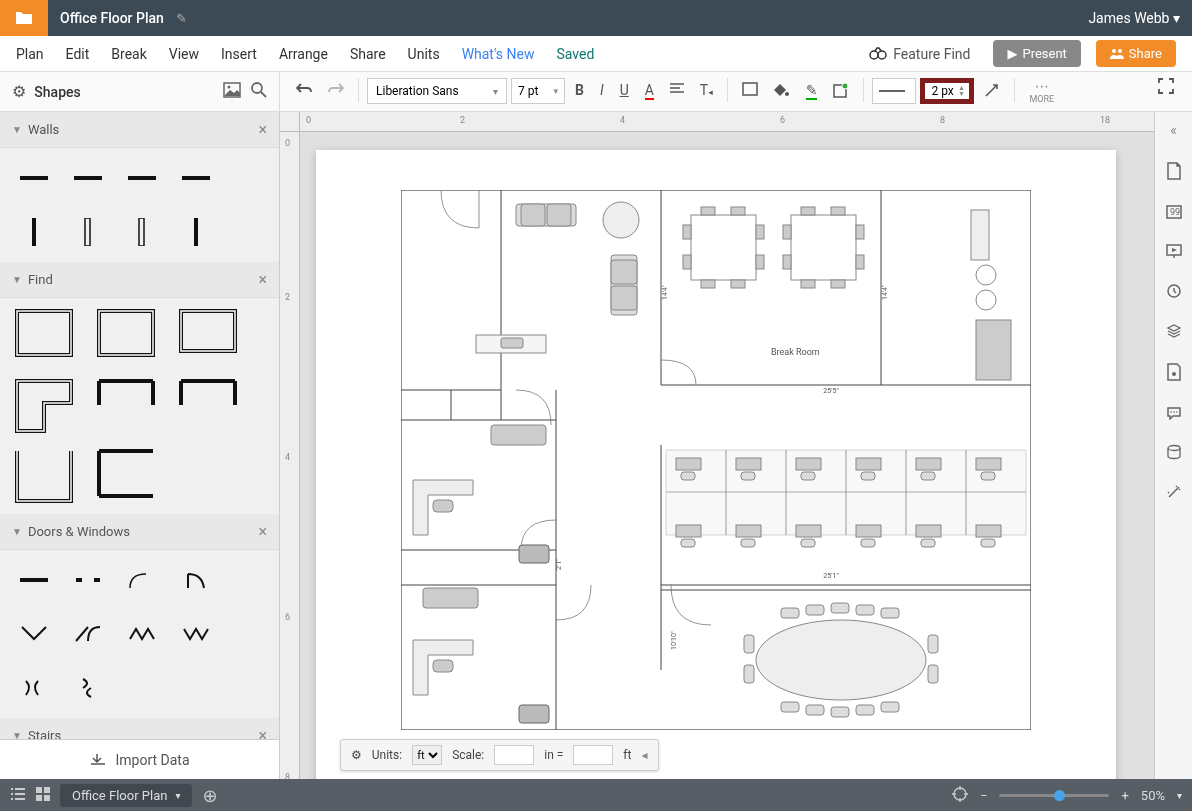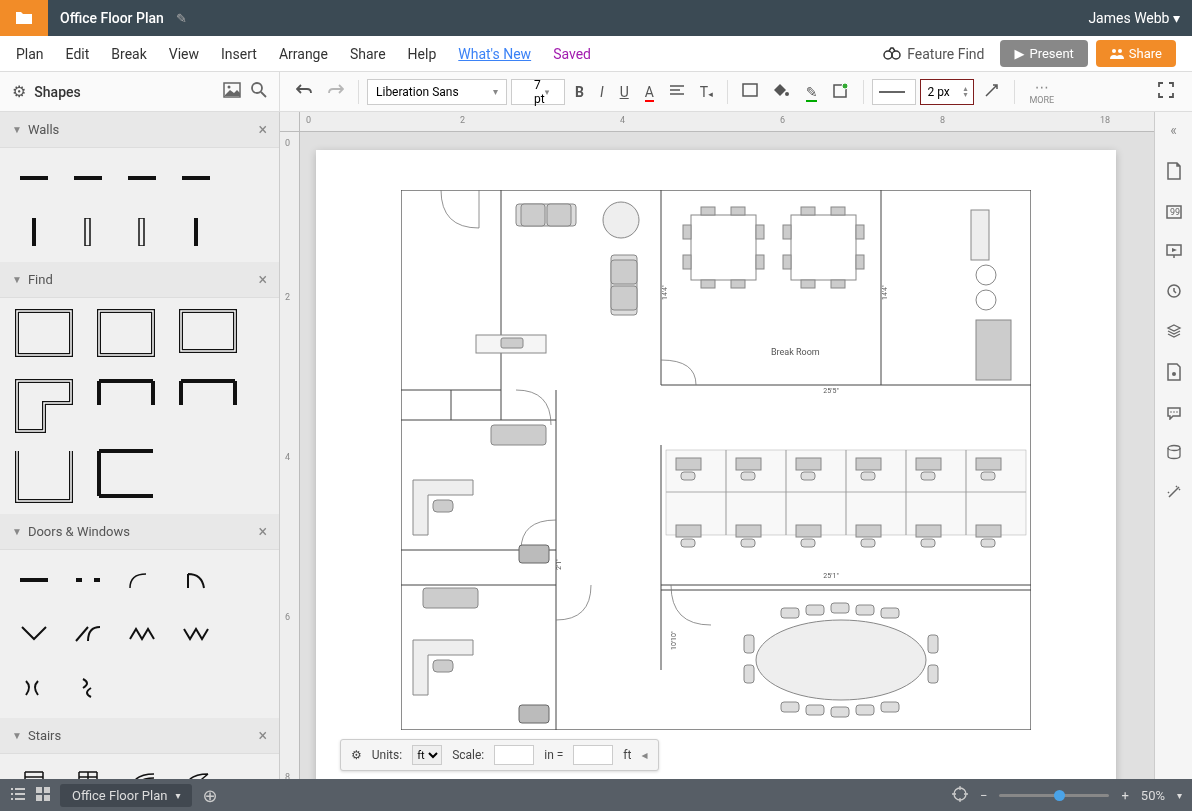--- a/index.html
+++ b/index.html
@@ -4,39 +4,39 @@
 <style>
 *{margin:0;padding:0;box-sizing:border-box;font-family:-apple-system,BlinkMacSystemFont,"Segoe UI",Roboto,sans-serif}
 body{width:1192px;height:811px;overflow:hidden;background:#fff;display:flex;flex-direction:column}
 .titlebar{height:36px;background:#3b4a54;display:flex;align-items:center;color:#fff;font-size:14px}
 .titlebar .folder{width:48px;height:36px;background:#f28c28;display:flex;align-items:center;justify-content:center}
 .titlebar .docname{padding:0 12px;font-weight:500}
 .titlebar .pencil{color:#aaa;font-size:13px}
 .titlebar .user{margin-left:auto;padding:0 12px}
 .menubar{height:36px;border-bottom:1px solid #ddd;display:flex;align-items:center;padding:0 16px;font-size:14px;color:#333}
 .menubar .mi{margin-right:22px;cursor:pointer}
-.menubar .whatsnew{color:#3b82f6;text-decoration:underline}
-.menubar .saved{color:#a21caf}
-.menubar .right{margin-left:auto;display:flex;align-items:center;gap:8px}
+.menubar .whatsnew{color:#3b82f6;}
+.menubar .saved{color:#0f766e}
+.menubar .right{margin-left:auto;display:flex;align-items:center;gap:15px}
 .menubar .ff{display:flex;align-items:center;gap:6px;color:#555;margin-right:8px}
 .btn-present{background:#888;color:#fff;border:none;padding:6px 14px;border-radius:4px;font-size:13px;display:flex;align-items:center;gap:5px;cursor:pointer}
 .btn-share{background:#f28c28;color:#fff;border:none;padding:6px 14px;border-radius:4px;font-size:13px;display:flex;align-items:center;gap:5px;cursor:pointer}
 .toolbar{height:40px;border-bottom:1px solid #ddd;display:flex;align-items:center;background:#fafafa;position:relative}
 .tb-left{width:280px;display:flex;align-items:center;padding:0 12px;border-right:1px solid #ddd;height:100%}
 .tb-left .gear{font-size:16px;color:#555;margin-right:8px}
 .tb-left .lbl{font-size:14px;color:#333;font-weight:500}
 .tb-left .imgico{margin-left:auto;margin-right:10px;color:#666}
 .tb-left .srch{color:#666}
-.tb-rest{flex:1;display:flex;align-items:center;padding:0 10px;gap:4px}
+.tb-rest{flex:1;display:flex;align-items:flex-start;padding:0 10px;gap:4px}
 .tb-sep{width:1px;height:24px;background:#ddd;margin:0 4px}
 .tb-btn{padding:4px 6px;color:#555;font-size:14px;cursor:pointer;border-radius:3px}
 .font-sel{border:1px solid #ccc;height:26px;padding:0 8px;font-size:12px;width:140px;background:#fff;display:flex;align-items:center;justify-content:space-between}
-.sz-sel{border:1px solid #ccc;height:26px;padding:0 22px;font-size:12px;width:54px;background:#fff;display:flex;align-items:center;justify-content:space-between}
+.sz-sel{border:1px solid #ccc;height:26px;padding:0 6px;font-size:12px;width:54px;background:#fff;display:flex;align-items:center;justify-content:space-between}
 .line-sel{border:1px solid #ccc;height:26px;width:44px;background:#fff;display:flex;align-items:center;justify-content:center}
-.px-sel{border:1px solid #7f1d1d;height:26px;padding:0 6px;font-size:12px;width:54px;background:#fff;display:flex;align-items:center;justify-content:space-between}
+.px-sel{border:5px solid #7f1d1d;height:26px;padding:0 6px;font-size:12px;width:54px;background:#fff;display:flex;align-items:center;justify-content:space-between}
 .more{display:flex;flex-direction:column;align-items:center;font-size:9px;color:#888;margin-left:6px}
 .fullsc{margin-left:auto;margin-right:8px;color:#666}
 .main{flex:1;display:flex;overflow:hidden}
 .sidebar{width:280px;background:#f0f0f0;border-right:1px solid #ccc;overflow-y:auto;position:relative}
 .cat{padding:8px 12px;border-bottom:1px solid #ddd;background:#e8e8e8;display:flex;align-items:center;font-size:13px;color:#555}
 .cat .car{font-size:10px;margin-right:6px;color:#888}
 .cat .cx{margin-left:auto;color:#888;font-size:16px}
 .shapes-grid{padding:10px 14px;display:flex;flex-wrap:wrap;gap:14px}
 .shape-item{width:40px;height:40px;display:flex;align-items:center;justify-content:center}
 .room-grid{padding:10px 14px;display:flex;flex-wrap:wrap;gap:14px}
@@ -80,21 +80,21 @@
 </div>
 
 <div class="menubar">
   <span class="mi">Plan</span>
   <span class="mi">Edit</span>
   <span class="mi">Break</span>
   <span class="mi">View</span>
   <span class="mi">Insert</span>
   <span class="mi">Arrange</span>
   <span class="mi">Share</span>
-  <span class="mi">Help</span>
+  <span class="mi">Units</span>
   <span class="mi whatsnew">What's New</span>
   <span class="mi saved">Saved</span>
   <div class="right">
     <div class="ff">
       <svg width="18" height="14" viewBox="0 0 18 14">
           <circle cx="5" cy="8" r="4" fill="none" stroke="#333" stroke-width="1.5"></circle>
           <circle cx="13" cy="8" r="4" fill="none" stroke="#333" stroke-width="1.5"></circle>
           <path d="M6 4 L8 1 L10 1 L12 4" fill="none" stroke="#333" stroke-width="1.5"></path>
         </svg>
       <span>Feature Find</span>
@@ -369,20 +369,26 @@
       <div class="shape-item">
           <svg width="28" height="24" viewBox="0 0 28 24">
             <path d="M2 22 Q2 2 26 2 M6 22 Q6 6 26 6 M10 22 Q10 10 26 10" stroke="#111" stroke-width="1.5" fill="none"></path>
           </svg>
         </div>
       <div class="shape-item">
           <svg width="28" height="24" viewBox="0 0 28 24">
             <path d="M2 22 Q2 2 26 2 M2 22 L26 2 M8 22 L26 8" stroke="#111" stroke-width="1.5" fill="none"></path>
           </svg>
         </div>
+    </div>
+    <div class="import-data">
+      <svg width="18" height="16" viewBox="0 0 18 16">
+          <path d="M8 2 L8 10 M4 6 L8 10 L12 6 M2 12 H16" fill="none" stroke="#555" stroke-width="1.5"></path>
+        </svg>
+      <span>Import Data</span>
     </div>
   </div>
 
   <div class="canvas-wrap">
     <div class="ruler-corner"></div>
     <div class="ruler-h">
       <span class="rtick" style="left:6px">0</span>
       <span class="rtick" style="left:160px">2</span>
       <span class="rtick" style="left:320px">4</span>
       <span class="rtick" style="left:480px">6</span>

